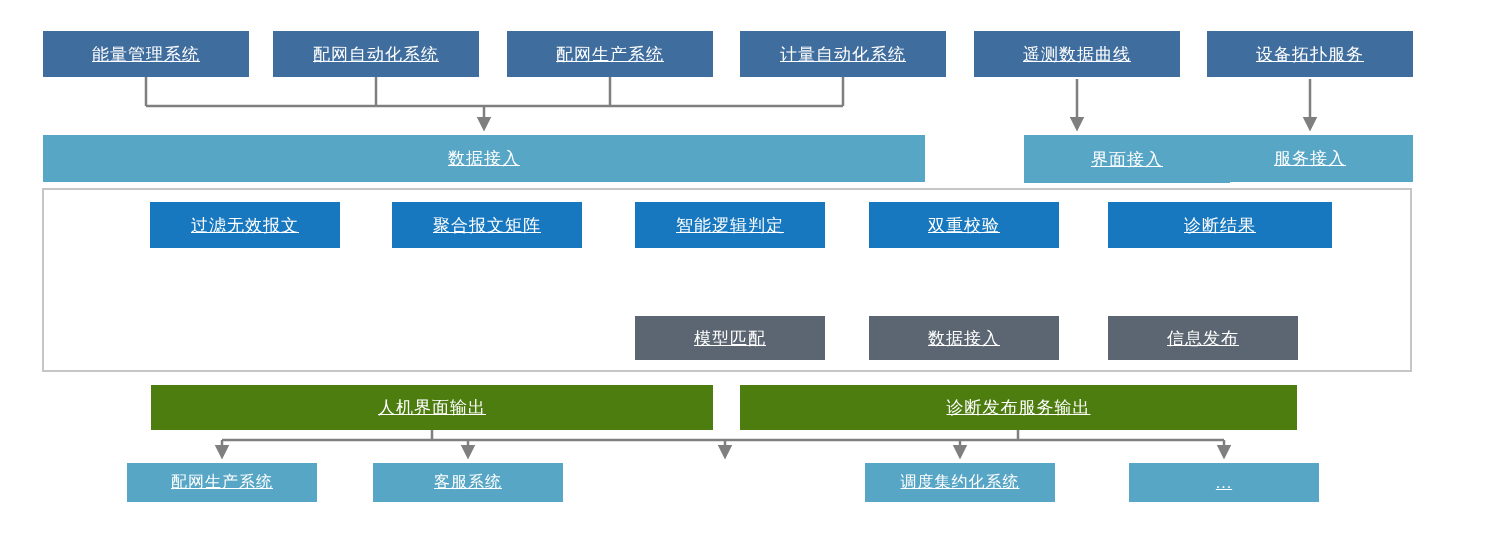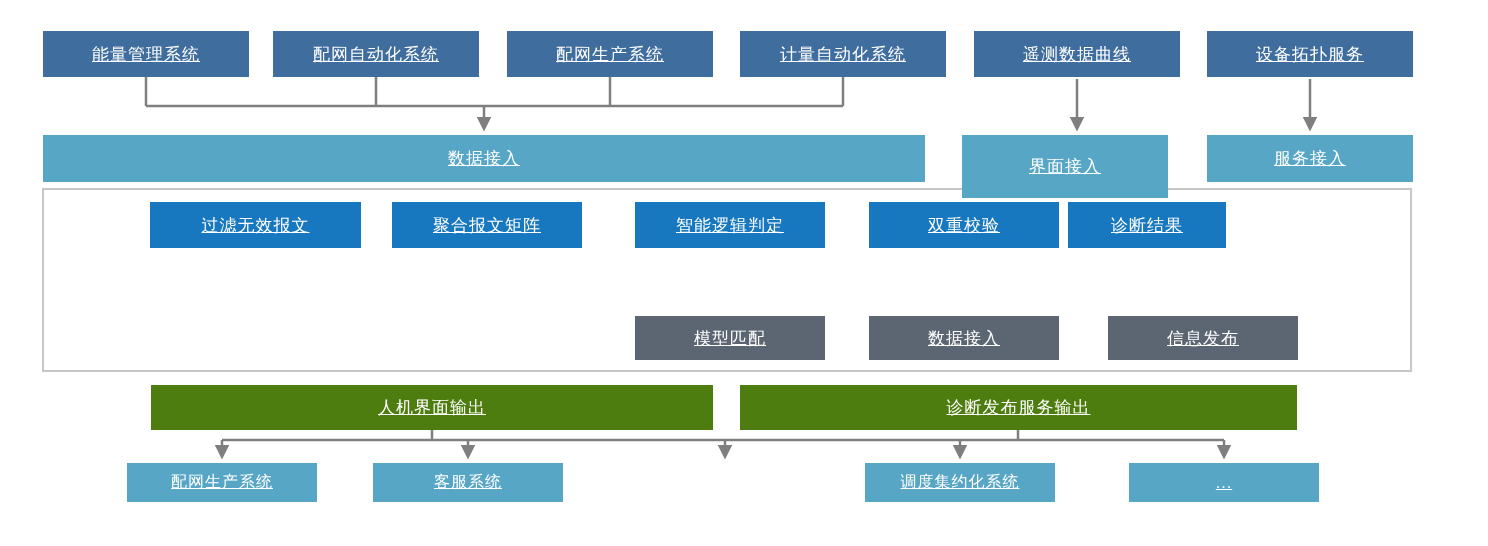--- a/index.html
+++ b/index.html
@@ -85,28 +85,28 @@
   <div class="frame"></div>
 
   <div class="box src" style="left:43px;top:31px;width:206px;height:46px">能量管理系统</div>
   <div class="box src" style="left:273px;top:31px;width:206px;height:46px">配网自动化系统</div>
   <div class="box src" style="left:507px;top:31px;width:206px;height:46px">配网生产系统</div>
   <div class="box src" style="left:740px;top:31px;width:206px;height:46px">计量自动化系统</div>
   <div class="box src" style="left:974px;top:31px;width:206px;height:46px">遥测数据曲线</div>
   <div class="box src" style="left:1207px;top:31px;width:206px;height:46px">设备拓扑服务</div>
 
   <div class="box access" style="left:43px;top:135px;width:882px;height:47px">数据接入</div>
-  <div class="box access" style="left:962px;top:135px;width:206px;height:63px">界面接入</div>
+  <div class="box access" style="left:1024px;top:135px;width:206px;height:48px">界面接入</div>
   <div class="box access" style="left:1207px;top:135px;width:206px;height:47px">服务接入</div>
 
-  <div class="box proc" style="left:150px;top:202px;width:211px;height:46px">过滤无效报文</div>
+  <div class="box proc" style="left:150px;top:202px;width:190px;height:46px">过滤无效报文</div>
   <div class="box proc" style="left:392px;top:202px;width:190px;height:46px">聚合报文矩阵</div>
   <div class="box proc" style="left:635px;top:202px;width:190px;height:46px">智能逻辑判定</div>
   <div class="box proc" style="left:869px;top:202px;width:190px;height:46px">双重校验</div>
-  <div class="box proc" style="left:1068px;top:202px;width:158px;height:46px">诊断结果</div>
+  <div class="box proc" style="left:1108px;top:202px;width:224px;height:46px">诊断结果</div>
 
   <div class="box gray" style="left:635px;top:316px;width:190px;height:44px">模型匹配</div>
   <div class="box gray" style="left:869px;top:316px;width:190px;height:44px">数据接入</div>
   <div class="box gray" style="left:1108px;top:316px;width:190px;height:44px">信息发布</div>
 
   <div class="box bus" style="left:151px;top:385px;width:562px;height:45px">人机界面输出</div>
   <div class="box bus" style="left:740px;top:385px;width:557px;height:45px">诊断发布服务输出</div>
 
   <div class="box consumer" style="left:127px;top:463px;width:190px;height:39px">配网生产系统</div>
   <div class="box consumer" style="left:373px;top:463px;width:190px;height:39px">客服系统</div>

